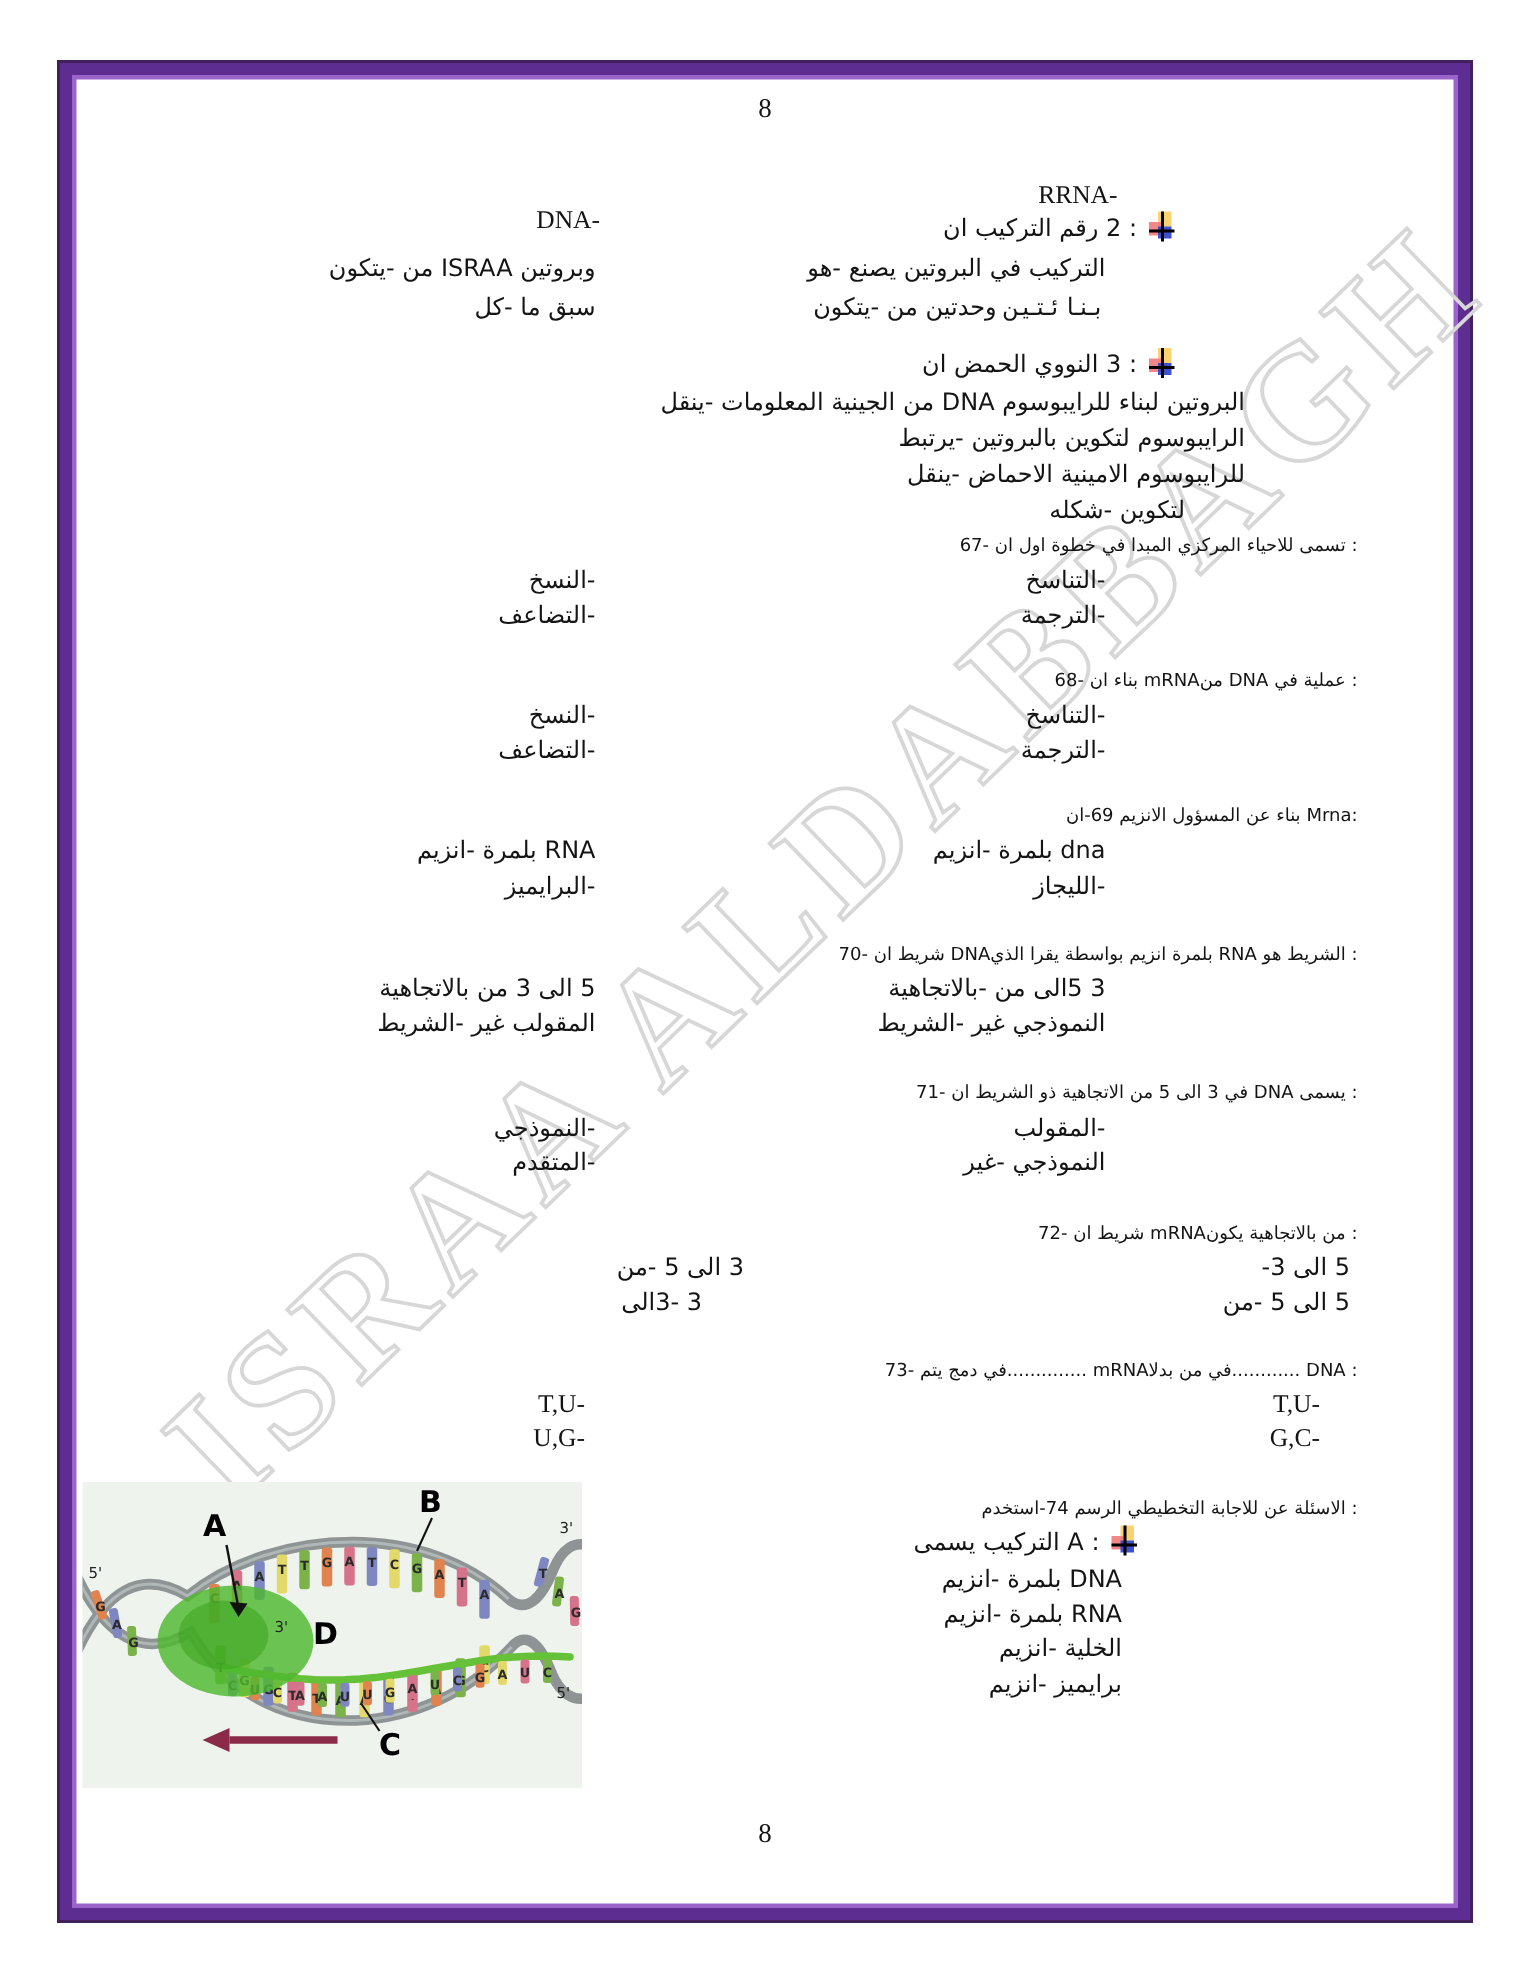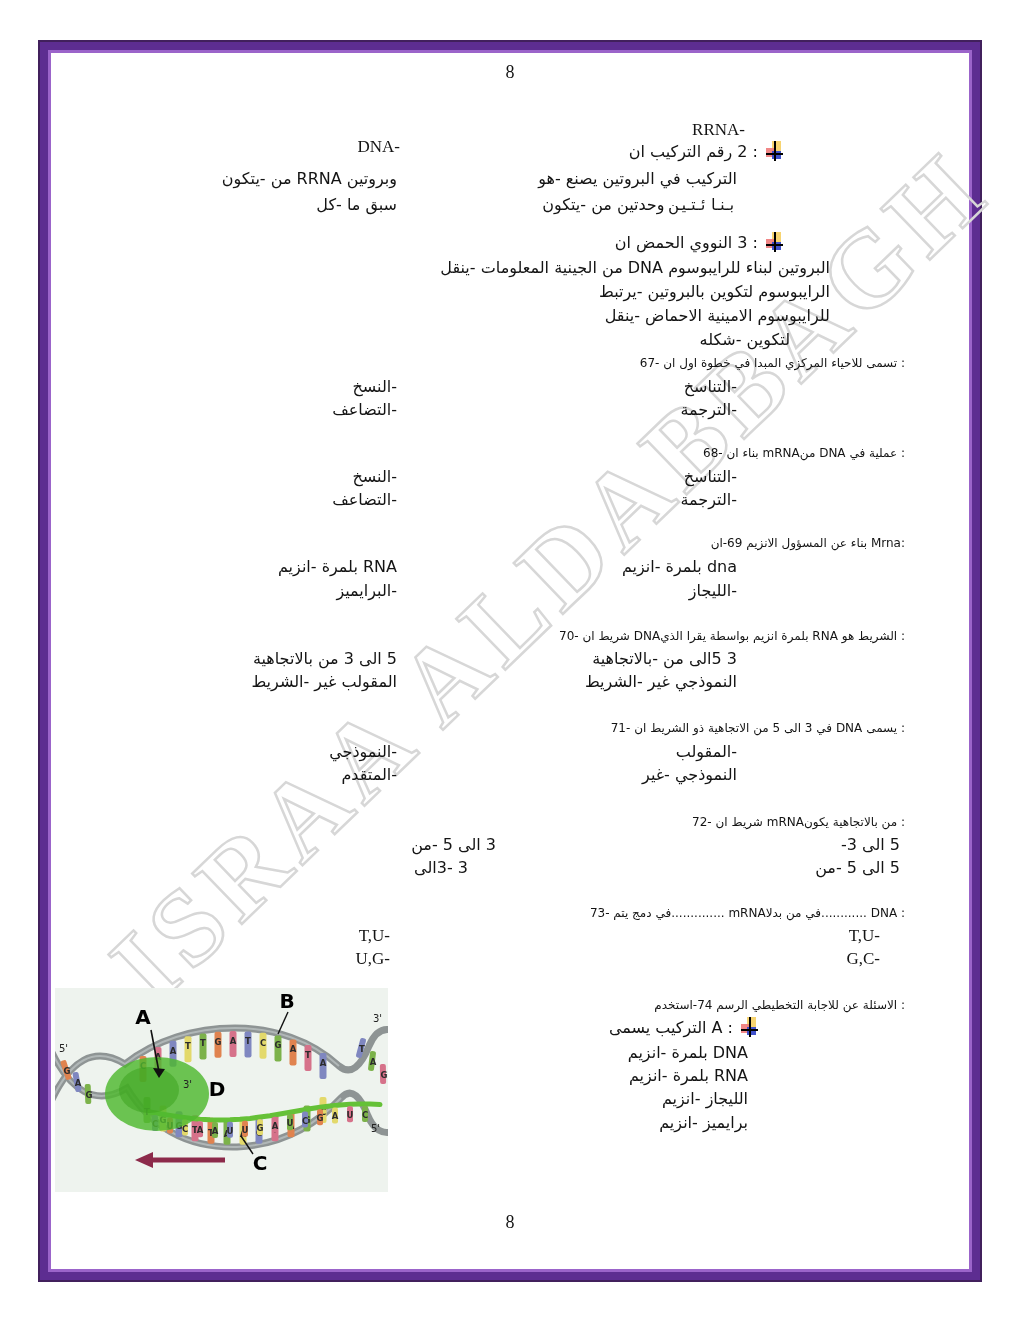--- a/index.html
+++ b/index.html
@@ -53,21 +53,21 @@
   <span class="w"><span dir="auto" style="unicode-bidi: isolate;">ان</span> <span dir="auto" style="unicode-bidi: isolate;">التركيب</span> <span dir="auto" style="unicode-bidi: isolate;">رقم</span> <span dir="auto" style="unicode-bidi: isolate;">2</span> <span dir="auto" style="unicode-bidi: isolate;">:</span></span>
   <span class="bicon">
       <i class="sq sq-y"></i>
       <i class="sq sq-r"></i>
       <i class="sq sq-b"></i>
       <i class="vbar"></i>
       <i class="hbar"></i>
     </span>
 </div>
 <div class="line w" style="top:168px;right:283px"><span dir="auto" style="unicode-bidi: isolate;">-هو</span> <span dir="auto" style="unicode-bidi: isolate;">يصنع</span> <span dir="auto" style="unicode-bidi: isolate;">البروتين</span> <span dir="auto" style="unicode-bidi: isolate;">في</span> <span dir="auto" style="unicode-bidi: isolate;">التركيب</span></div>
-<div class="line w" style="top:168px;right:623px"><span dir="auto" style="unicode-bidi: isolate;">-يتكون</span> <span dir="auto" style="unicode-bidi: isolate;">من</span> <span dir="auto" style="unicode-bidi: isolate;">RRNA</span> <span dir="auto" style="unicode-bidi: isolate;">وبروتين</span></div>
+<div class="line w" style="top:168px;right:623px"><span dir="auto" style="unicode-bidi: isolate;">-يتكون</span> <span dir="auto" style="unicode-bidi: isolate;">من</span> <span dir="auto" style="unicode-bidi: isolate;">ISRAA</span> <span dir="auto" style="unicode-bidi: isolate;">وبروتين</span></div>
 <div class="line w" style="top:194px;right:283px"><span dir="auto" style="unicode-bidi: isolate;">-يتكون</span> <span dir="auto" style="unicode-bidi: isolate;">من</span> <span dir="auto" style="unicode-bidi: isolate;">وحدتين</span> <span dir="auto" style="unicode-bidi: isolate; font-family: Liberation Mono, monospace;">بنائتين</span></div>
 <div class="line w" style="top:194px;right:623px"><span dir="auto" style="unicode-bidi: isolate;">-كل</span> <span dir="auto" style="unicode-bidi: isolate;">ما</span> <span dir="auto" style="unicode-bidi: isolate;">سبق</span></div>
 
 <div class="bullet-row" style="top:232px;right:237px">
   <span class="w"><span dir="auto" style="unicode-bidi: isolate;">ان</span> <span dir="auto" style="unicode-bidi: isolate;">الحمض</span> <span dir="auto" style="unicode-bidi: isolate;">النووي</span> <span dir="auto" style="unicode-bidi: isolate;">3</span> <span dir="auto" style="unicode-bidi: isolate;">:</span></span>
   <span class="bicon">
       <i class="sq sq-y"></i>
       <i class="sq sq-r"></i>
       <i class="sq sq-b"></i>
       <i class="vbar"></i>
@@ -127,21 +127,21 @@
   <span class="bicon">
       <i class="sq sq-y"></i>
       <i class="sq sq-r"></i>
       <i class="sq sq-b"></i>
       <i class="vbar"></i>
       <i class="hbar"></i>
     </span>
 </div>
 <div class="line w" style="top:1042px;right:272px"><span dir="auto" style="unicode-bidi: isolate;">-انزيم</span> <span dir="auto" style="unicode-bidi: isolate;">بلمرة</span> <span dir="auto" style="unicode-bidi: isolate;">DNA</span></div>
 <div class="line w" style="top:1065px;right:272px"><span dir="auto" style="unicode-bidi: isolate;">-انزيم</span> <span dir="auto" style="unicode-bidi: isolate;">بلمرة</span> <span dir="auto" style="unicode-bidi: isolate;">RNA</span></div>
-<div class="line w" style="top:1088px;right:272px"><span dir="auto" style="unicode-bidi: isolate;">-انزيم</span> <span dir="auto" style="unicode-bidi: isolate;">الليجاز</span></div>
+<div class="line w" style="top:1088px;right:272px"><span dir="auto" style="unicode-bidi: isolate;">-انزيم</span> <span dir="auto" style="unicode-bidi: isolate;">الخلية</span></div>
 <div class="line w" style="top:1112px;right:272px"><span dir="auto" style="unicode-bidi: isolate;">-انزيم</span> <span dir="auto" style="unicode-bidi: isolate;">برايميز</span></div>
 
 <div class="diagram">
   <svg id="dna-svg" width="333" height="204" viewBox="0 0 333 204" xmlns="http://www.w3.org/2000/svg">
       <path d="M -6 118 C 15 70 40 58 70 76 C 100 52 140 40 180 40 C 218 40 256 52 284 78 C 296 88 306 78 314 58 C 320 44 328 40 336 42" fill="none" stroke="#8e9494" stroke-width="7" stroke-linecap="round"></path>
       <path d="M -6 58 C 15 106 42 118 72 100 C 100 146 140 160 182 159 C 222 157 258 140 286 110 C 297 98 306 110 313 128 C 319 142 328 146 336 144" fill="none" stroke="#8e9494" stroke-width="7" stroke-linecap="round"></path>
       <path d="M -6 118 C 15 70 40 58 70 76 C 100 52 140 40 180 40 C 218 40 256 52 284 78" fill="none" stroke="#b9bfbf" stroke-width="2" opacity="0.8"></path>
       <path d="M -6 58 C 15 106 42 118 72 100 C 100 146 140 160 182 159 C 222 157 258 140 286 110" fill="none" stroke="#b9bfbf" stroke-width="2" opacity="0.8"></path>
       <rect x="84.5" y="67.92193833875228" width="7" height="26" rx="2" fill="#e0834f"></rect>
       <text x="88" y="80.92193833875228" font-size="8.5" font-weight="bold" fill="#2b2b2b" text-anchor="middle" font-family="DejaVu Sans, sans-serif">C</text>

